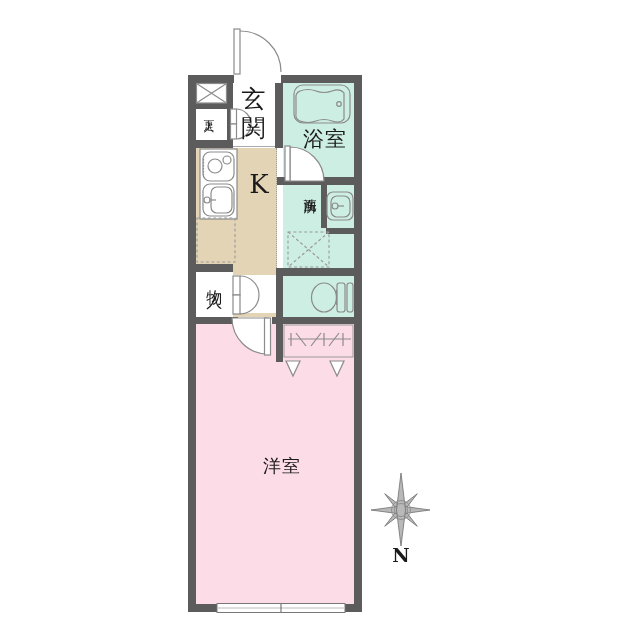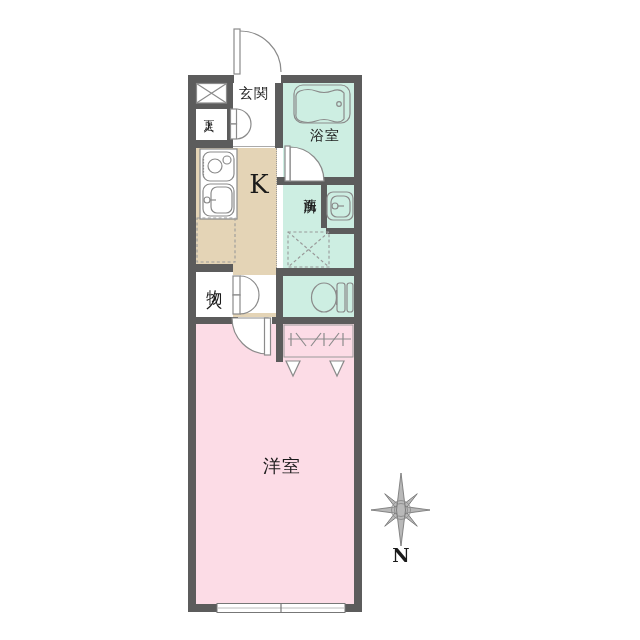--- a/index.html
+++ b/index.html
@@ -178,23 +178,23 @@
       <g transform="rotate(-45)">
         <polygon class="compass-main" points="0,-23 3,0 0,23 -3,0"></polygon>
       </g>
       <polygon class="compass-main" points="-30,0 0,-4 29,0 0,4"></polygon>
       <polygon class="compass-main" points="0,-37 4.5,0 0,36 -4.5,0"></polygon>
       <circle class="compass-ring" r="6.5"></circle>
       <circle class="compass-ring" r="9.5"></circle>
     </g>
   </svg>
 
-  <div class="lbl" style="left:231px;top:85px;width:46px;font-size:14px;letter-spacing:1px;">玄関</div>
+  <div class="lbl" style="left:231px;top:85px;width:46px;font-size:24px;letter-spacing:1px;">玄関</div>
   <div class="lbl v" style="left:203px;top:112px;font-size:10.5px;letter-spacing:0.5px;">下足入</div>
-  <div class="lbl" style="left:297px;top:127px;width:56px;font-size:14px;letter-spacing:1px;">浴室</div>
+  <div class="lbl" style="left:297px;top:127px;width:56px;font-size:21px;letter-spacing:1px;">浴室</div>
   <div class="lbl" style="left:240px;top:169px;width:38px;font-size:26px;">K</div>
   <div class="lbl v" style="left:302px;top:188px;font-size:13px;letter-spacing:1px;">洗面所</div>
   <div class="lbl v" style="left:205px;top:277px;font-size:16px;letter-spacing:3px;">物入</div>
   <div class="lbl" style="left:196px;top:453px;width:172px;font-size:18px;line-height:1.4;letter-spacing:1px;">
     <div>洋室</div>
   </div>
   <div class="lbl" style="left:386px;top:544px;width:30px;font-size:19px;font-weight:bold;">N</div>
 
 </div>
 

